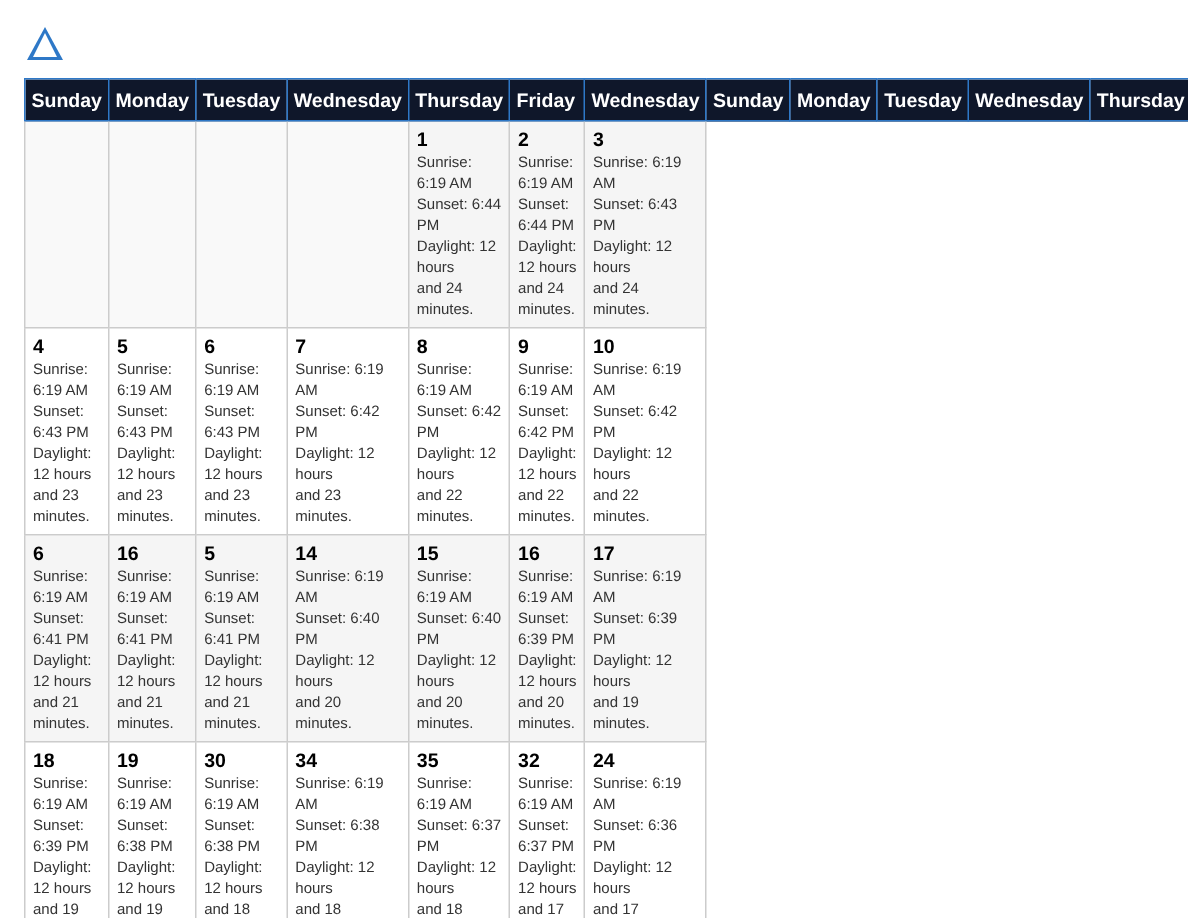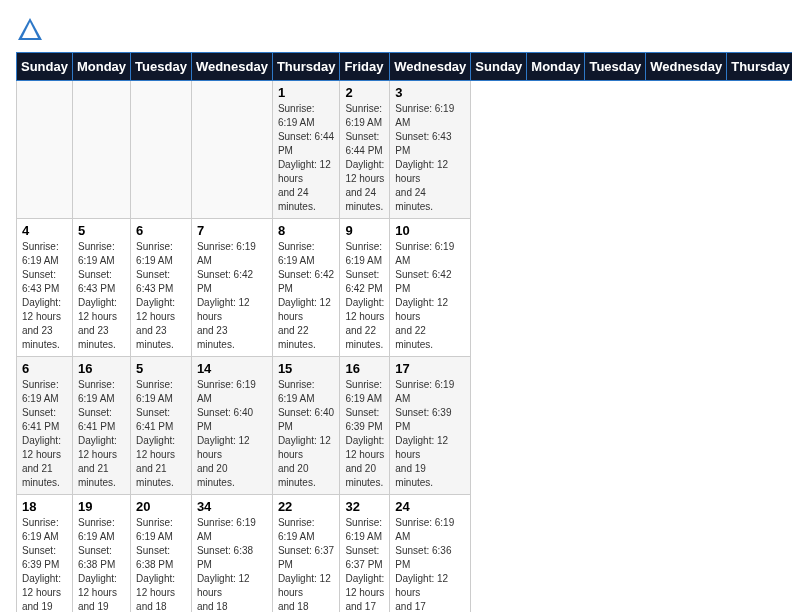--- a/index.html
+++ b/index.html
@@ -206,29 +206,29 @@
       <tr>
         <td>
           <span class="day-number">18</span>
           <div class="day-detail">Sunrise: 6:19 AM<br>Sunset: 6:39 PM<br>Daylight: 12 hours<br>and 19 minutes.</div>
         </td>
         <td>
           <span class="day-number">19</span>
           <div class="day-detail">Sunrise: 6:19 AM<br>Sunset: 6:38 PM<br>Daylight: 12 hours<br>and 19 minutes.</div>
         </td>
         <td>
-          <span class="day-number">20</span>
+          <span class="day-number">30</span>
           <div class="day-detail">Sunrise: 6:19 AM<br>Sunset: 6:38 PM<br>Daylight: 12 hours<br>and 18 minutes.</div>
         </td>
         <td>
           <span class="day-number">34</span>
           <div class="day-detail">Sunrise: 6:19 AM<br>Sunset: 6:38 PM<br>Daylight: 12 hours<br>and 18 minutes.</div>
         </td>
         <td>
-          <span class="day-number">22</span>
+          <span class="day-number">35</span>
           <div class="day-detail">Sunrise: 6:19 AM<br>Sunset: 6:37 PM<br>Daylight: 12 hours<br>and 18 minutes.</div>
         </td>
         <td>
           <span class="day-number">32</span>
           <div class="day-detail">Sunrise: 6:19 AM<br>Sunset: 6:37 PM<br>Daylight: 12 hours<br>and 17 minutes.</div>
         </td>
         <td>
           <span class="day-number">24</span>
           <div class="day-detail">Sunrise: 6:19 AM<br>Sunset: 6:36 PM<br>Daylight: 12 hours<br>and 17 minutes.</div>
         </td>

